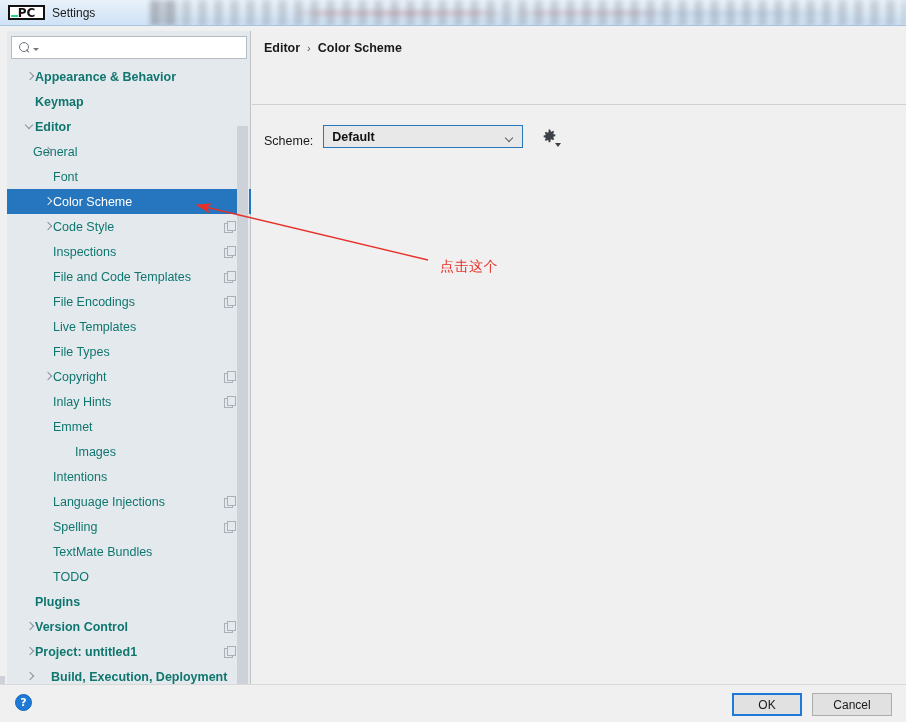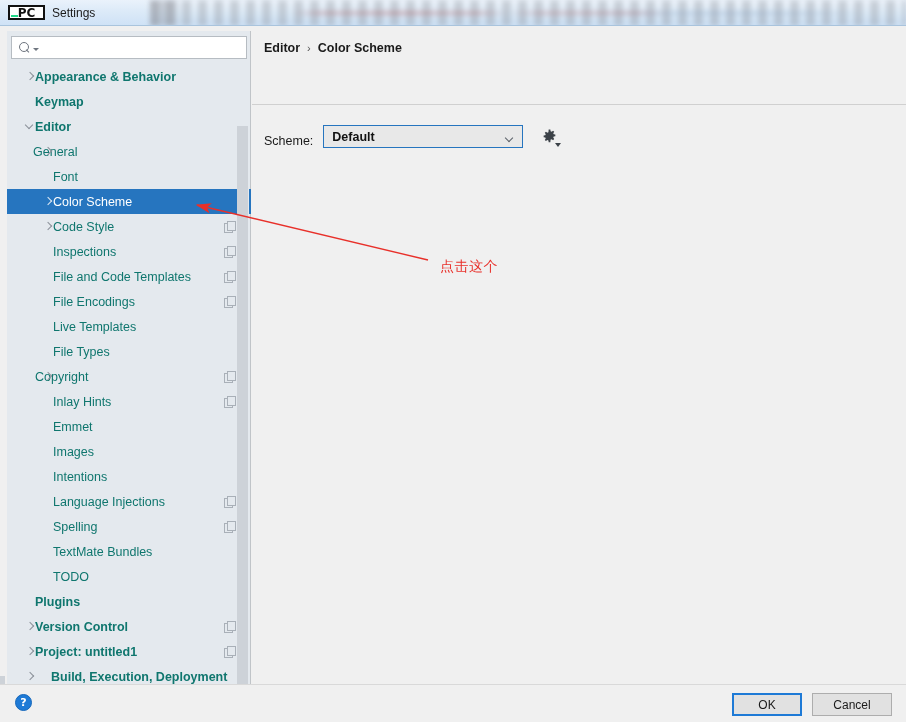--- a/index.html
+++ b/index.html
@@ -294,32 +294,32 @@
           <span class="copy-icon"></span>
         </div>
         <div class="tree-row">
           <span class="label" style="margin-left: 46px;">Live Templates</span>
         </div>
         <div class="tree-row">
           <span class="label" style="margin-left: 46px; text-align: right;">File Types</span>
         </div>
         <div class="tree-row">
           <span class="arrow" style="left: 36px;"></span>
-          <span class="label" style="margin-left: 28px;">Copyright</span>
+          <span class="label" style="margin-left: 46px;">Copyright</span>
           <span class="copy-icon"></span>
         </div>
         <div class="tree-row">
           <span class="label" style="margin-left: 46px;">Inlay Hints</span>
           <span class="copy-icon"></span>
         </div>
         <div class="tree-row">
           <span class="label" style="margin-left: 46px;">Emmet</span>
         </div>
         <div class="tree-row">
-          <span class="label" style="margin-left: 46px;">Images</span>
+          <span class="label" style="margin-left: 68px;">Images</span>
         </div>
         <div class="tree-row">
           <span class="label" style="margin-left: 46px;">Intentions</span>
         </div>
         <div class="tree-row">
           <span class="label" style="margin-left: 46px;">Language Injections</span>
           <span class="copy-icon"></span>
         </div>
         <div class="tree-row">
           <span class="label" style="margin-left: 46px;">Spelling</span>

